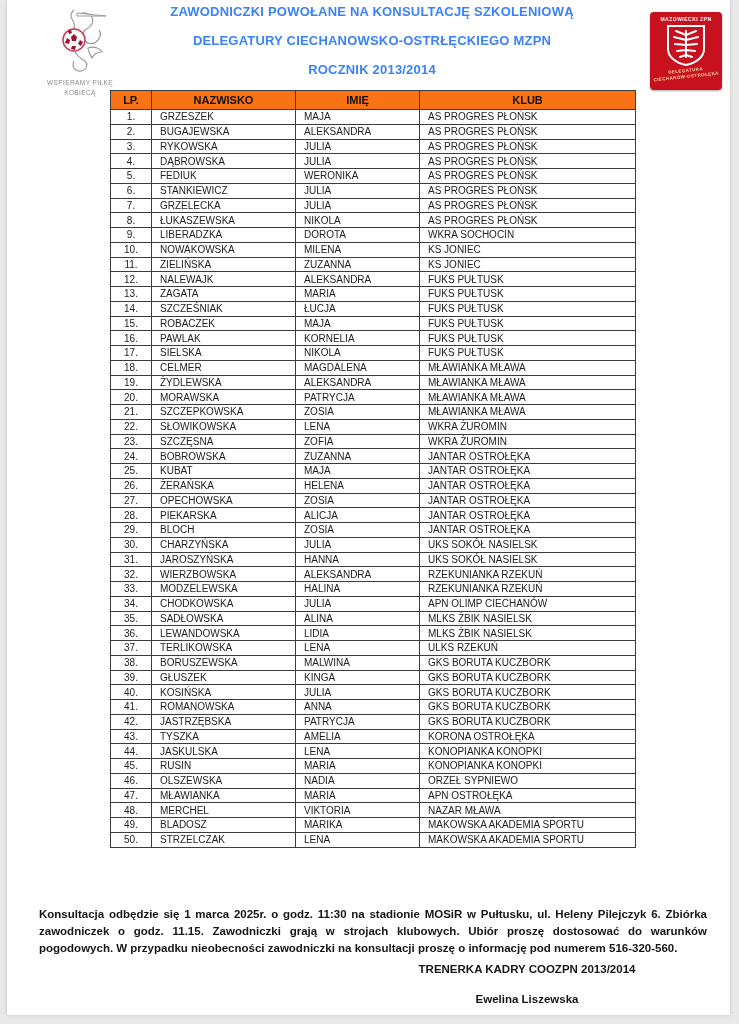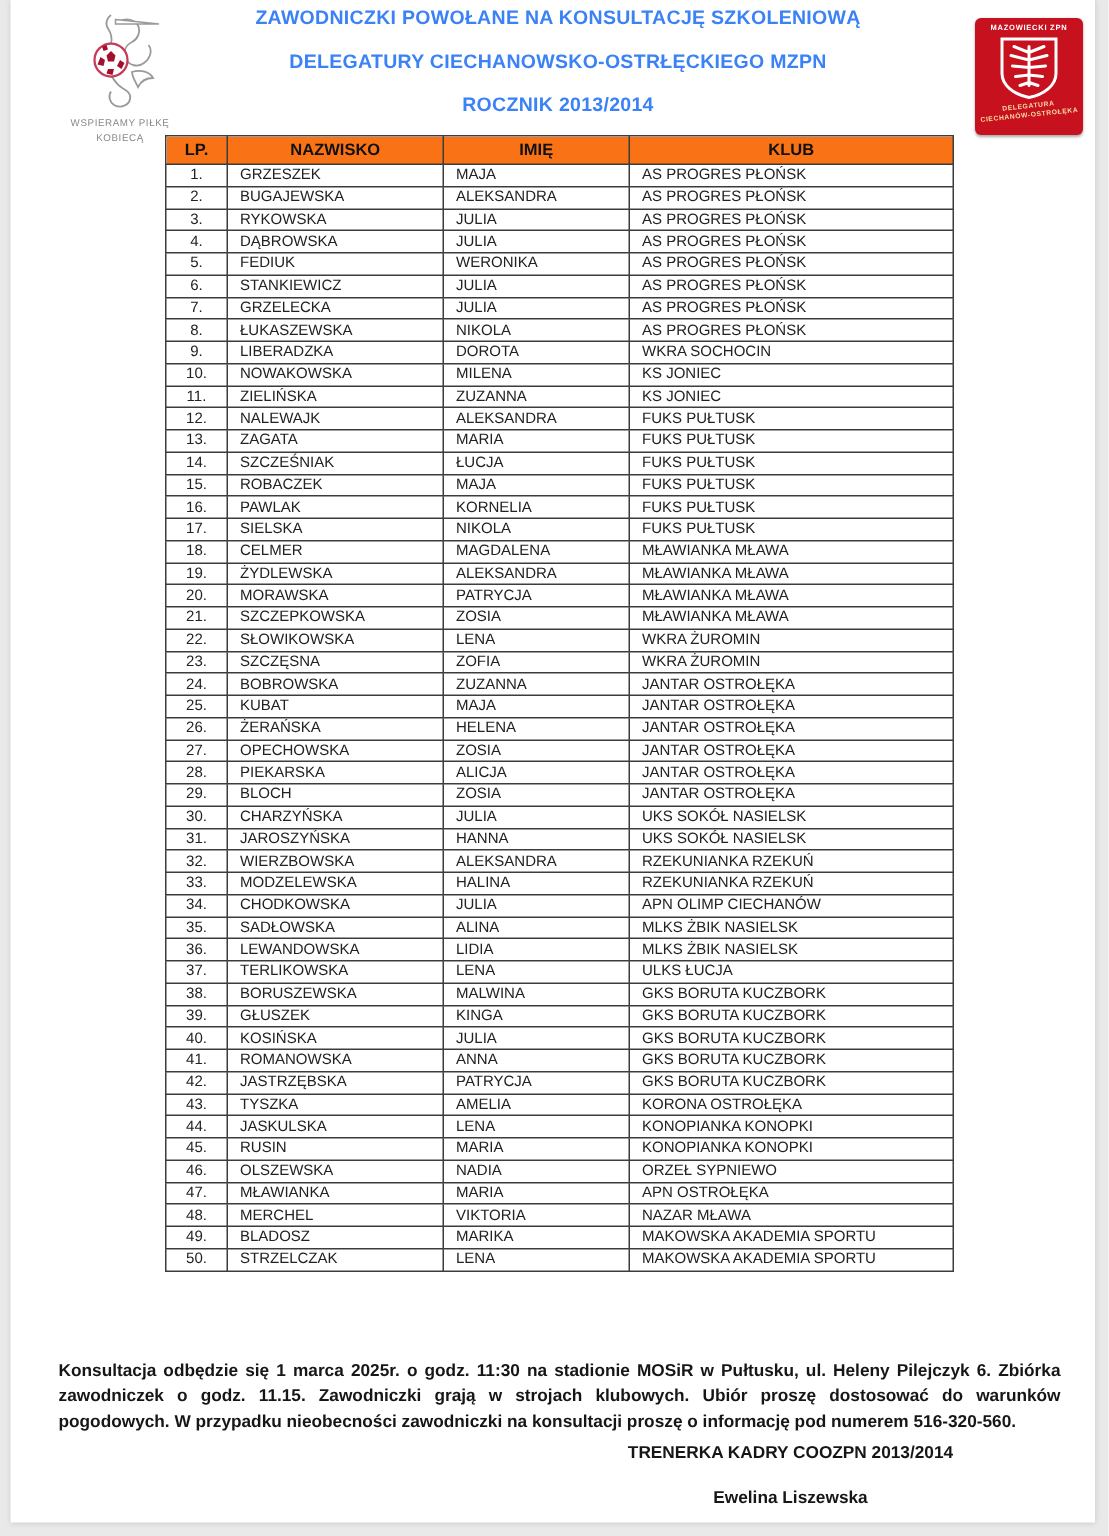--- a/index.html
+++ b/index.html
@@ -391,21 +391,21 @@
           <tr>
             <td>36.</td>
             <td>LEWANDOWSKA</td>
             <td>LIDIA</td>
             <td>MLKS ŻBIK NASIELSK</td>
           </tr>
           <tr>
             <td>37.</td>
             <td>TERLIKOWSKA</td>
             <td>LENA</td>
-            <td>ULKS ŁUCJA</td>
+            <td>ULKS RZEKUŃ</td>
           </tr>
           <tr>
             <td>38.</td>
             <td>BORUSZEWSKA</td>
             <td>MALWINA</td>
             <td>GKS BORUTA KUCZBORK</td>
           </tr>
           <tr>
             <td>39.</td>
             <td>GŁUSZEK</td>

